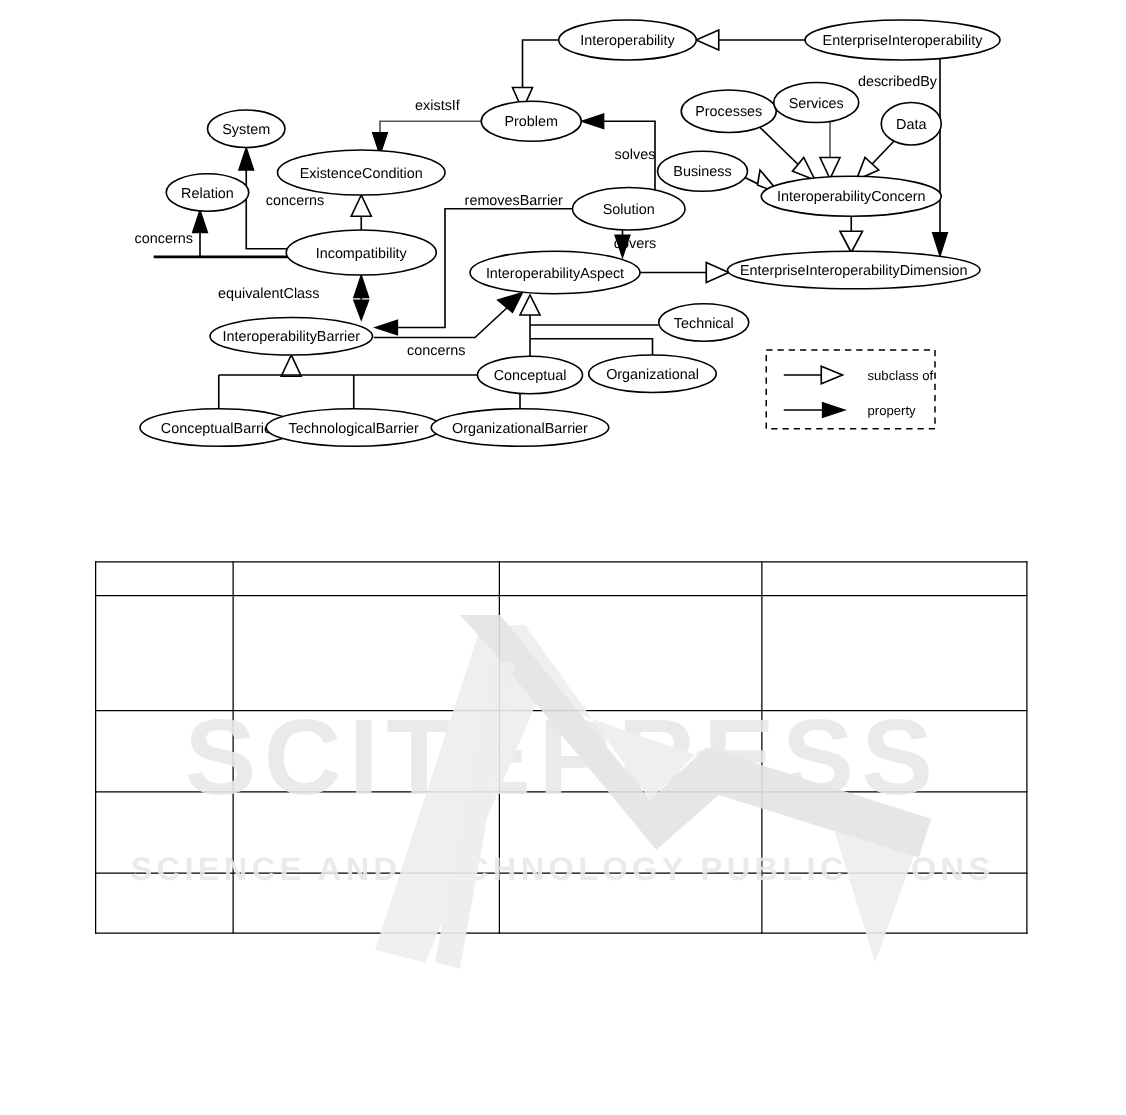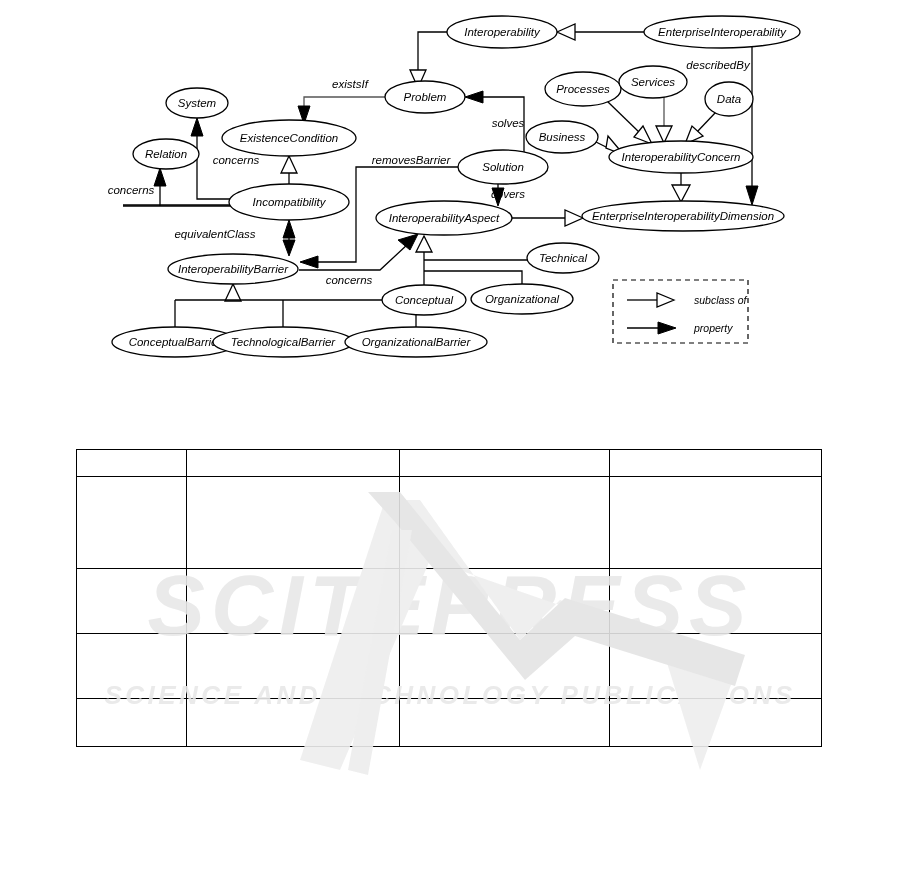--- a/index.html
+++ b/index.html
@@ -12,21 +12,20 @@
     height: 892px;
     position: relative;
     font-family: "Liberation Sans", sans-serif;
     overflow: hidden;
   }
   #page {
     position: absolute;
     left: 0; top: 0;
     width: 723px;
     height: 892px;
-    font-style: italic;
   }
   svg.layer {
     position: absolute;
     left: 0; top: 0;
     width: 901px;
     height: 892px;
   }
   .node-label {
     font-family: "Liberation Sans", sans-serif;
     font-size: 11.5px;

